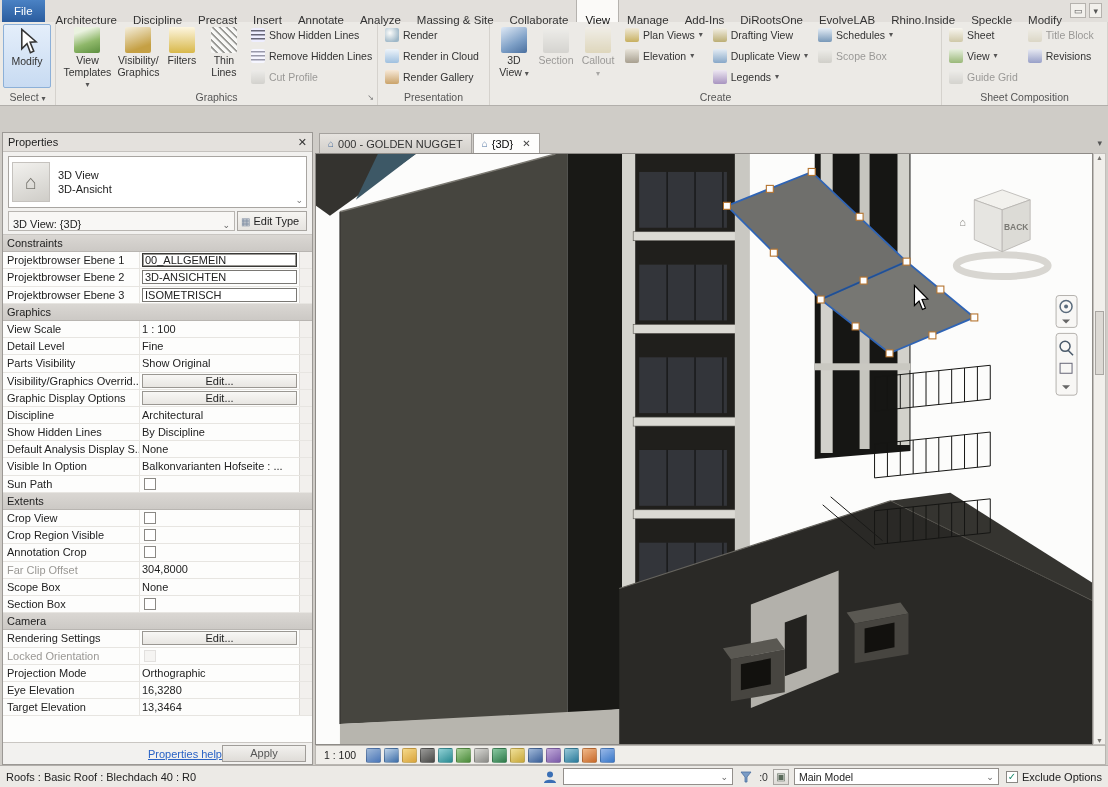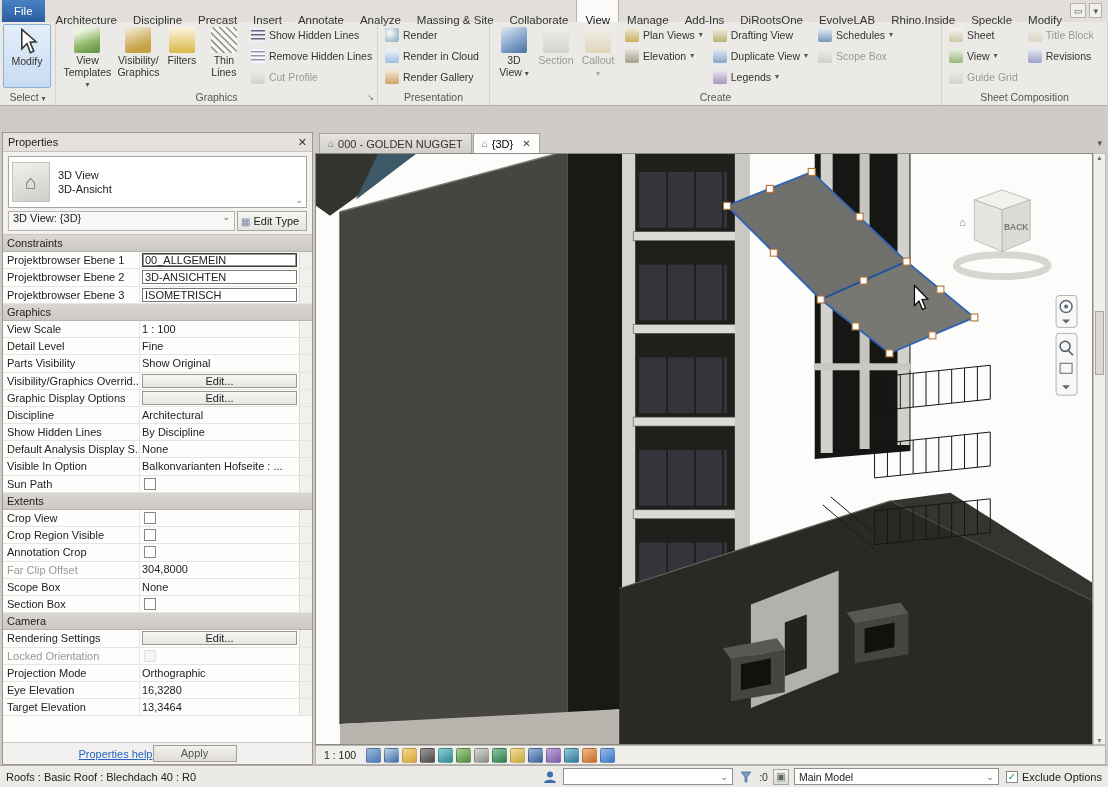--- a/index.html
+++ b/index.html
@@ -67,38 +67,38 @@
 
 #props{position:absolute;left:2px;top:26px;width:311px;bottom:0;background:#f2f1ef;border:1px solid #9b9894;display:flex;flex-direction:column}
 #phead{height:19px;display:flex;align-items:center;padding:0 5px;background:#e4e1dd;border-bottom:1px solid #c5c2be;flex:none}
 #phead .t{flex:1}
 .x{color:#333;font-size:11px;cursor:default}
 #typebox{margin:4px 5px 2px;height:52px;background:#fff;border:1px solid #a8a5a1;display:flex;align-items:center;padding:3px;position:relative;flex:none}
 #typebox .ticon{width:38px;height:40px;background:linear-gradient(160deg,#f2f1ee,#cfcdc8);border:1px solid #c5c2be;display:flex;align-items:center;justify-content:center;font-size:20px;color:#76746e;margin-right:8px;flex:none}
 #typebox .tt{line-height:14px}
 #typebox .ca{position:absolute;right:3px;bottom:2px;color:#777;font-size:9px}
 #instrow{display:flex;margin:1px 5px 3px;height:20px;gap:2px;flex:none}
-#inst{flex:1;display:flex;align-items:flex-start;padding:0 4px;border:1px solid #b8b5b1;background:#f8f7f5}
+#inst{flex:1;display:flex;align-items:flex-end;padding:0 4px;border:1px solid #b8b5b1;background:#f8f7f5}
 .ca{font-size:9px;color:#666}
 #inst .ca{margin-left:auto}
 #edittype{width:70px;display:flex;align-items:center;gap:3px;border:1px solid #a8a5a1;background:linear-gradient(#f6f5f2,#e6e4e0);padding:0 3px;white-space:nowrap}
 #edittype .eticon{color:#7a8aa0;font-size:10px}
 #prows{flex:1;overflow:hidden;border-top:1px solid #c9c6c2;background:#fdfdfc}
 .psec{height:17.2px;line-height:17px;font-weight:normal;padding-left:4px;background:linear-gradient(#dad7d3,#ccc9c5);border-bottom:1px solid #b8b5b1;color:#222}
 .prow{display:grid;grid-template-columns:137px 1fr 13px;height:17.2px;border-bottom:1px solid #e7e5e1;background:#fdfdfc}
 .plab{padding-left:4px;line-height:16.5px;white-space:nowrap;overflow:hidden;border-right:1px solid #e7e5e1}
 .gray{color:#9a9894}
 .pval{line-height:16.5px;padding:0 2px;white-space:nowrap;overflow:hidden;display:flex;align-items:center}
 .vbox{flex:1;height:14px;line-height:12.5px;border:1px solid #7a7874;background:#fff;padding:0 2px}
 .vbox.foc{border-color:#3a3a38;box-shadow:inset 0 0 0 1px #9a9894}
 .vbtn{flex:1;height:14px;line-height:12.5px;text-align:center;border:1px solid #9a9792;background:linear-gradient(#f8f7f5,#e8e6e2)}
 .cb{width:12px;height:12px;border:1px solid #8a8884;background:#fff;margin-left:2px;font-size:10px;line-height:10px;text-align:center;color:#1a8a6a;flex:none}
 .cb.dis{background:#eceae6;border-color:#c2bfbb}
 .pgut{background:#f2f0ed;border-left:1px solid #dcd9d5}
-#pfoot{height:22px;display:flex;align-items:center;justify-content:center;padding:0 6px;border-top:1px solid #c9c6c2;flex:none}
+#pfoot{height:22px;display:flex;align-items:center;justify-content:flex-end;padding:0 6px;border-top:1px solid #c9c6c2;flex:none}
 #phelp{color:#2a63c5;text-decoration:underline;cursor:pointer}
 #applybtn{width:84px;height:17px;line-height:15px;text-align:center;border:1px solid #a09d99;background:linear-gradient(#f2f1ee,#dfdcd8);color:#555}
 
 
 #viewport{position:absolute;left:315px;top:26px;right:2px;bottom:0}
 #vtabs{height:21px;display:flex;align-items:flex-end;gap:1px;padding-left:4px}
 .vtab{height:20px;display:flex;align-items:center;gap:4px;padding:0 8px;background:linear-gradient(#e6e3df,#d2cfca);border:1px solid #a5a29e;border-bottom:none;font-size:11px;color:#333;white-space:nowrap;cursor:default}
 .vtab.active{background:#fdfdfc;color:#000}
 .vticon{color:#4a6f9e;font-size:10px}
 .vtclose{margin-left:5px;color:#444;font-size:10px}

